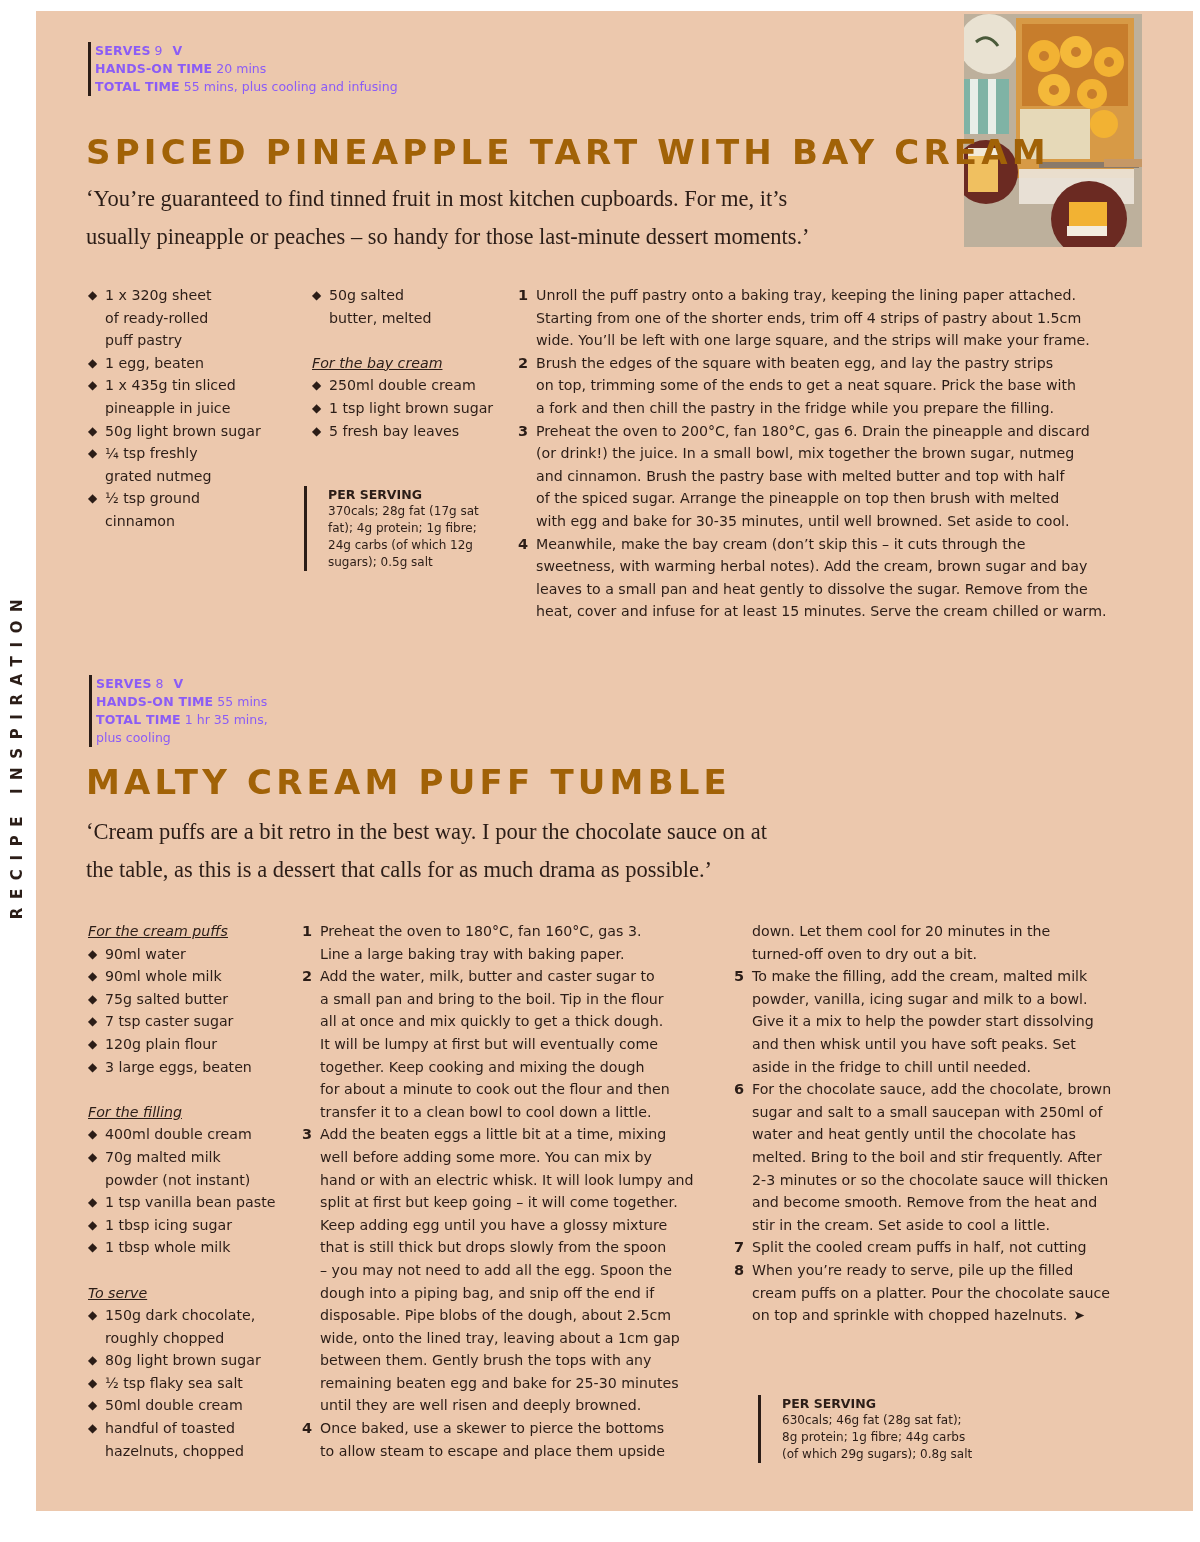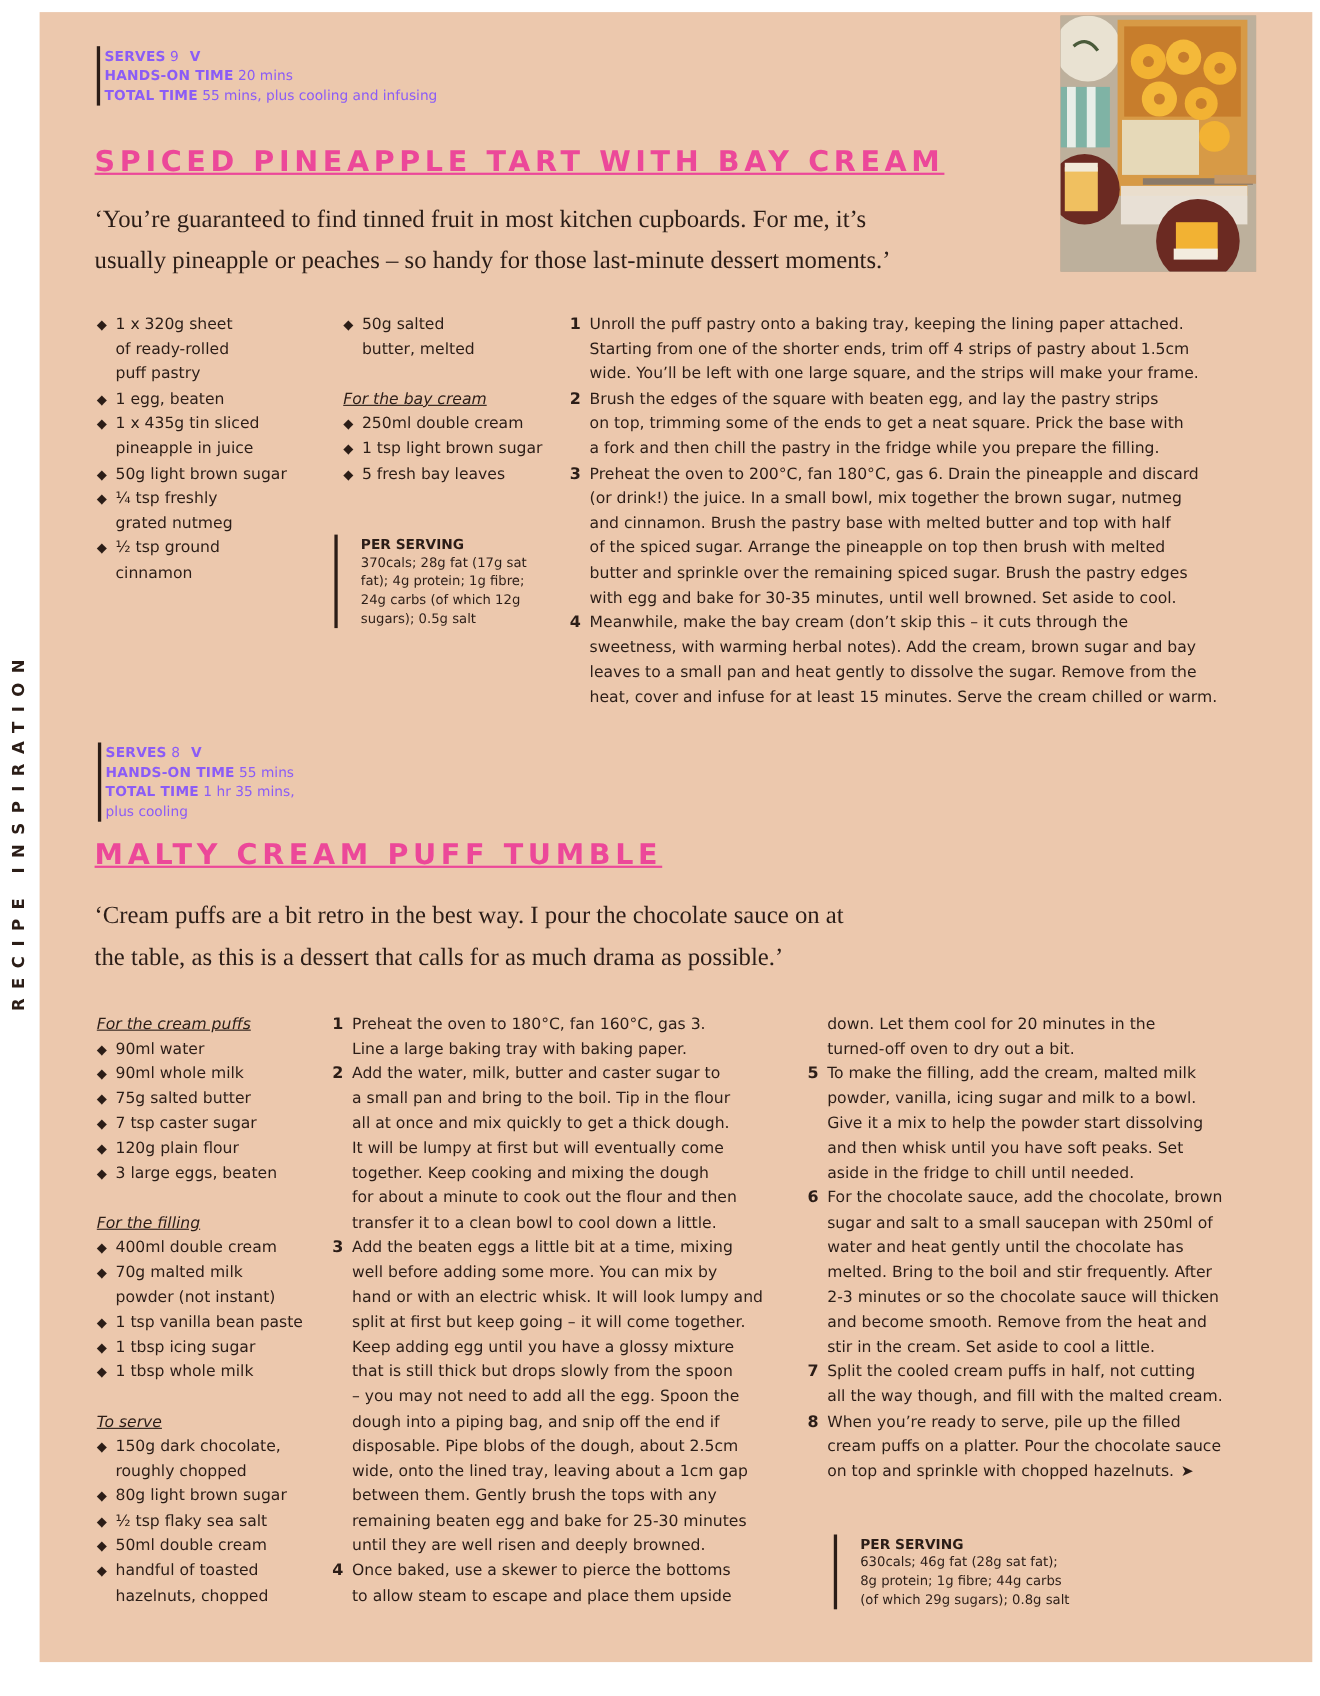--- a/index.html
+++ b/index.html
@@ -23,21 +23,21 @@
 
   .meta {
     position: absolute; border-left: 3px solid #2b1d17; padding-left: 4px;
     font-size: 12.5px; line-height: 18px; color: #8b5cf6;
   }
   .meta b { font-weight: bold; letter-spacing: 0.2px; }
   .meta .v { margin-left: 10px; font-weight: bold; }
 
   .title {
     position: absolute; font-family: "DejaVu Sans", sans-serif; font-weight: bold;
-    font-size: 26px; letter-spacing: 4.2px; color: #ec4899; white-space: nowrap; text-decoration: underline;
+    font-size: 34px; letter-spacing: 4.2px; color: #a16207; white-space: nowrap;
   }
   .quote {
     position: absolute; font-family: "Liberation Serif", "DejaVu Serif", serif;
     font-size: 22.5px; line-height: 38px; color: #2b1d17;
   }
 
   .photo {
     position: absolute; left: 964px; top: 14px; width: 178px; height: 233px;
     background: #b8a894; overflow: hidden;
   }
@@ -211,21 +211,20 @@
         <div>Brush the edges of the square with beaten egg, and lay the pastry strips</div>
         <div>on top, trimming some of the ends to get a neat square. Prick the base with</div>
         <div>a fork and then chill the pastry in the fridge while you prepare the filling.</div>
       </li>
       <li>
         <span class="num">3</span>
         <div>Preheat the oven to 200°C, fan 180°C, gas 6. Drain the pineapple and discard</div>
         <div>(or drink!) the juice. In a small bowl, mix together the brown sugar, nutmeg</div>
         <div>and cinnamon. Brush the pastry base with melted butter and top with half</div>
         <div>of the spiced sugar. Arrange the pineapple on top then brush with melted</div>
-        <div>butter and sprinkle over the remaining spiced sugar. Brush the pastry edges</div>
         <div>with egg and bake for 30-35 minutes, until well browned. Set aside to cool.</div>
       </li>
       <li>
         <span class="num">4</span>
         <div>Meanwhile, make the bay cream (don’t skip this – it cuts through the</div>
         <div>sweetness, with warming herbal notes). Add the cream, brown sugar and bay</div>
         <div>leaves to a small pan and heat gently to dissolve the sugar. Remove from the</div>
         <div>heat, cover and infuse for at least 15 minutes. Serve the cream chilled or warm.</div>
       </li>
     </ol>
@@ -388,21 +387,20 @@
         <div>sugar and salt to a small saucepan with 250ml of</div>
         <div>water and heat gently until the chocolate has</div>
         <div>melted. Bring to the boil and stir frequently. After</div>
         <div>2-3 minutes or so the chocolate sauce will thicken</div>
         <div>and become smooth. Remove from the heat and</div>
         <div>stir in the cream. Set aside to cool a little.</div>
       </li>
       <li>
         <span class="num">7</span>
         <div>Split the cooled cream puffs in half, not cutting</div>
-        <div>all the way though, and fill with the malted cream.</div>
       </li>
       <li>
         <span class="num">8</span>
         <div>When you’re ready to serve, pile up the filled</div>
         <div>cream puffs on a platter. Pour the chocolate sauce</div>
         <div>on top and sprinkle with chopped hazelnuts.<span class="arrow">➤</span></div>
       </li>
     </ol>
 </div>
 

